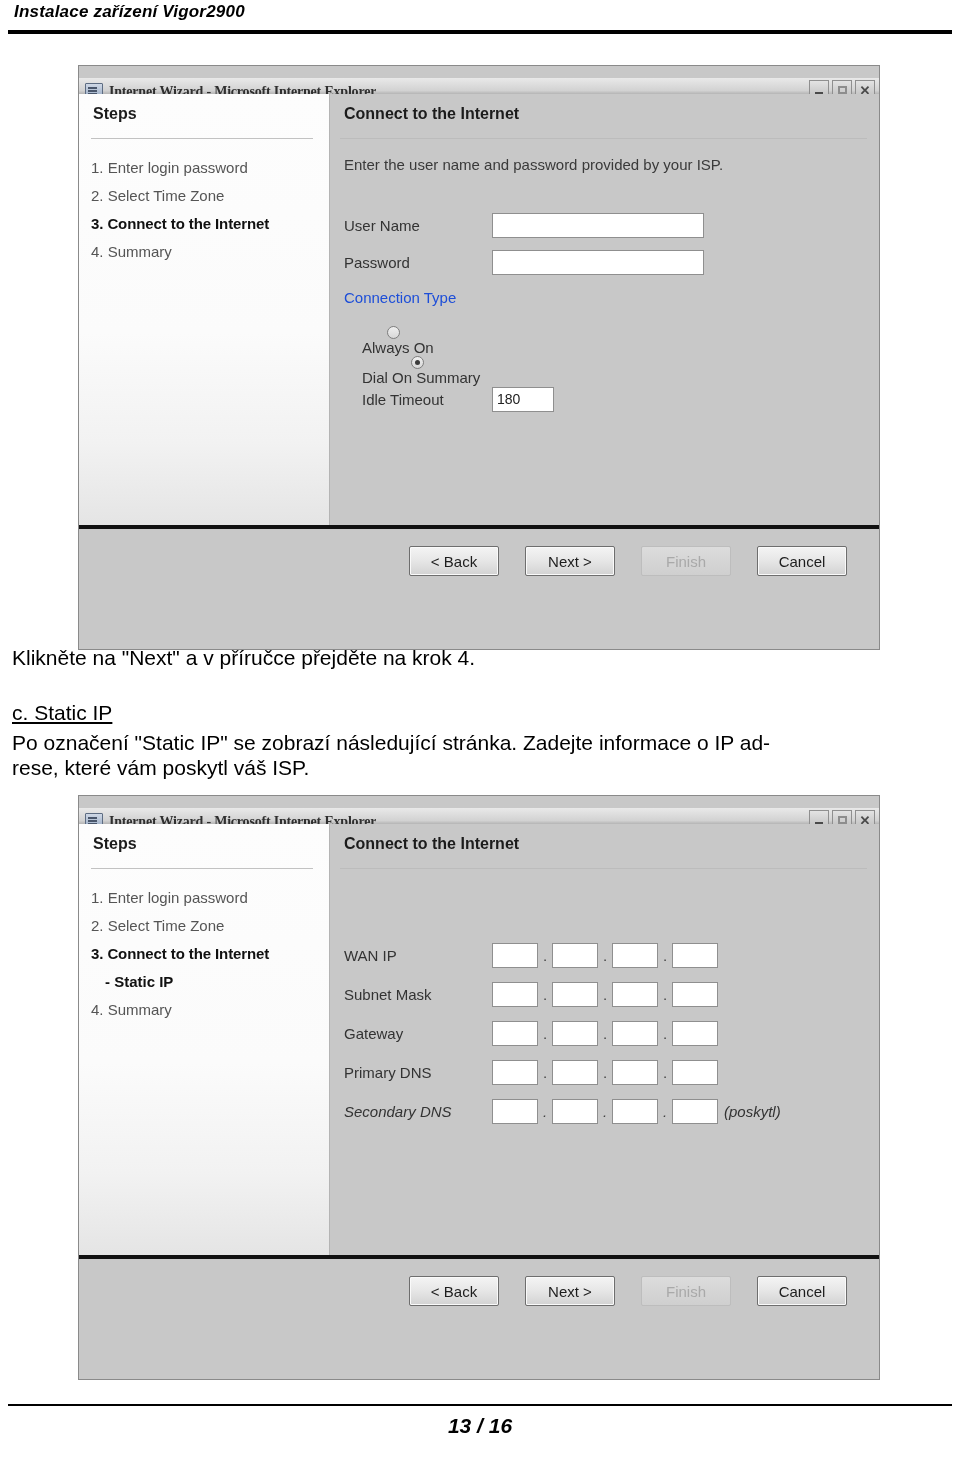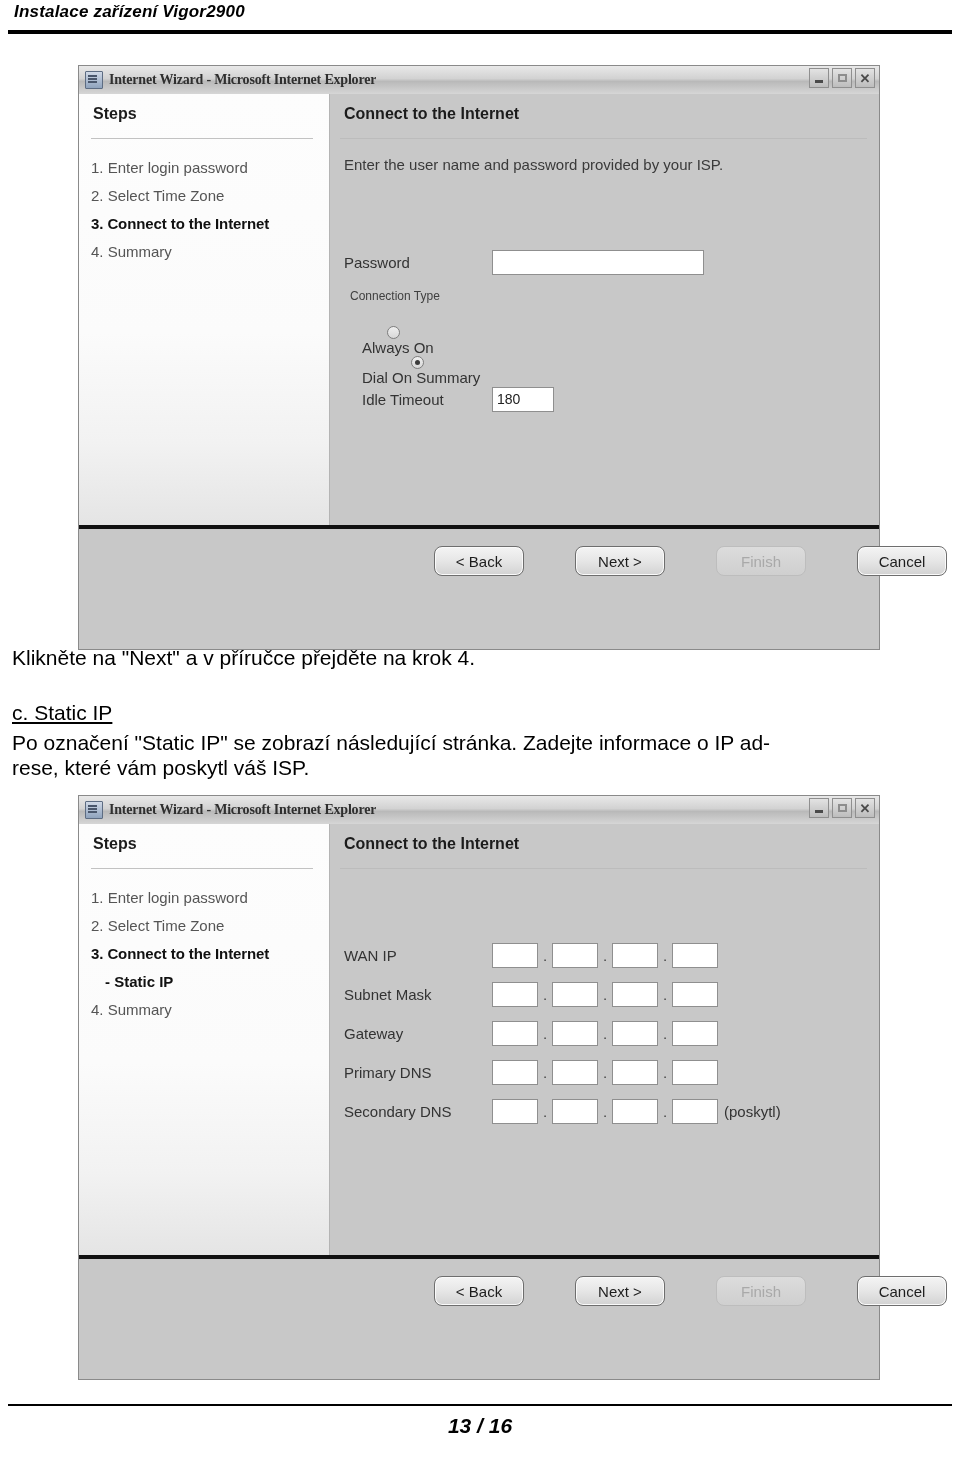--- a/index.html
+++ b/index.html
@@ -50,21 +50,21 @@
   .wizard{
     position:absolute;
     border:1px solid #8a8a8a;
     background:#c8c8c8;
     box-sizing:border-box;
   }
   .wizard .titlebar{
     position:relative;height:28px;
     background:linear-gradient(to bottom,#e9e9e9 0%,#d2d2d2 45%,#b9b9b9 55%,#d6d6d6 100%);
     border-bottom:1px solid #9a9a9a;
-    display:flex;align-items:center;
+    display:flex;align-items:center;margin-top:12px;
   }
   .wizard .tb-icon{
     width:16px;height:16px;margin-left:6px;margin-right:6px;
     background:linear-gradient(to bottom,#cfd8e6,#8fa3bd);
     border:1px solid #5d6c82;
     border-radius:1px;
     position:relative;flex:none;
   }
   .wizard .tb-icon:after{
     content:"";position:absolute;left:2px;top:3px;width:9px;height:2px;
@@ -157,21 +157,21 @@
   .fbox.octet{ width:46px; }
   .fdot{
     width:14px;text-align:center;font-size:15px;color:#444;
     line-height:25px;flex:none;
   }
   .foptional{
     font-size:15px;color:#333;margin-left:6px;white-space:nowrap;
   }
 
   .group-label{
-    position:absolute;left:20px;font-size:12px;color:#404040;white-space:nowrap;
+    position:absolute;left:14px;font-size:15px;color:#1d4ed8;white-space:nowrap;
   }
   .radio-row{
     position:absolute;left:32px;display:flex;align-items:center;height:24px;flex-direction:column;
   }
   .radio{
     width:13px;height:13px;border-radius:50%;
     background:linear-gradient(to bottom,#efefef,#d8d8d8);
     border:1px solid #7e7e7e;
     box-sizing:border-box;position:relative;flex:none;margin-right:8px;
   }
@@ -188,26 +188,25 @@
   .wz-footer{
     position:absolute;left:0;right:0;bottom:0;background:#c8c8c8;
   }
   .btnrow{
     position:absolute;display:flex;gap:26px;
   }
   .wbtn{
     width:90px;height:30px;
     background:linear-gradient(to bottom,#f4f4f4 0%,#e6e6e6 50%,#d2d2d2 100%);
     border:1px solid #6e6e6e;
-    border-radius:8px;
+    border-radius:2px;
     box-shadow:inset 0 0 0 1px #fafafa;
     display:flex;align-items:center;justify-content:center;
     font-size:15px;color:#1d1d1d;
     box-sizing:border-box;
-    margin-left:25px;
   }
   .wbtn.disabled{
     color:#a9a9a9;
     border-color:#bdbdbd;
     background:linear-gradient(to bottom,#dcdcdc,#cfcfcf);
     box-shadow:none;
   }
 </style>
 </head>
 <body>
@@ -246,20 +245,24 @@
         <div class="sb-step cur">3. Connect to the Internet</div>
         <div class="sb-step">4. Summary</div>
       </div>
     </div>
 
     <div class="content" style="bottom:120px;">
       <div class="ct-title">Connect to the Internet</div>
       <div class="ct-rule"></div>
       <div class="ct-desc">Enter the user name and password provided by your ISP.</div>
 
+      <div class="frow" style="top:118px;">
+        <span class="flabel">User Name</span>
+        <span class="fbox wide"></span>
+      </div>
 
       <div class="frow" style="top:155px;">
         <span class="flabel">Password</span>
         <span class="fbox wide"></span>
       </div>
 
       <div class="group-label" style="top:195px;">Connection Type</div>
 
       <div class="radio-row" style="top:232px;">
         <span class="radio"></span>
@@ -371,21 +374,21 @@
         <span class="flabel">Primary DNS</span>
         <span class="fbox octet"></span>
         <span class="fdot">.</span>
         <span class="fbox octet"></span>
         <span class="fdot">.</span>
         <span class="fbox octet"></span>
         <span class="fdot">.</span>
         <span class="fbox octet"></span>
       </div>
 
-      <div class="frow" style="top:274px;">
+      <div class="frow" style="top:274px;font-style:italic;">
         <span class="flabel">Secondary DNS</span>
         <span class="fbox octet"></span>
         <span class="fdot">.</span>
         <span class="fbox octet"></span>
         <span class="fdot">.</span>
         <span class="fbox octet"></span>
         <span class="fdot">.</span>
         <span class="fbox octet"></span>
         <span class="foptional">(poskytl)</span>
       </div>

